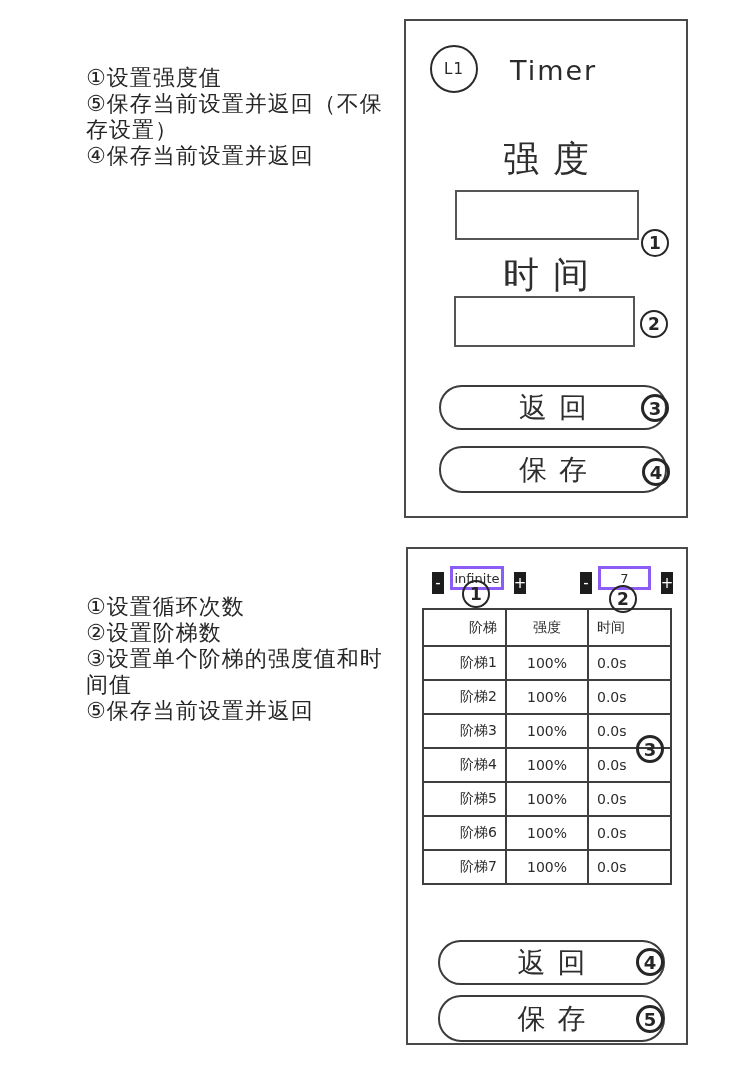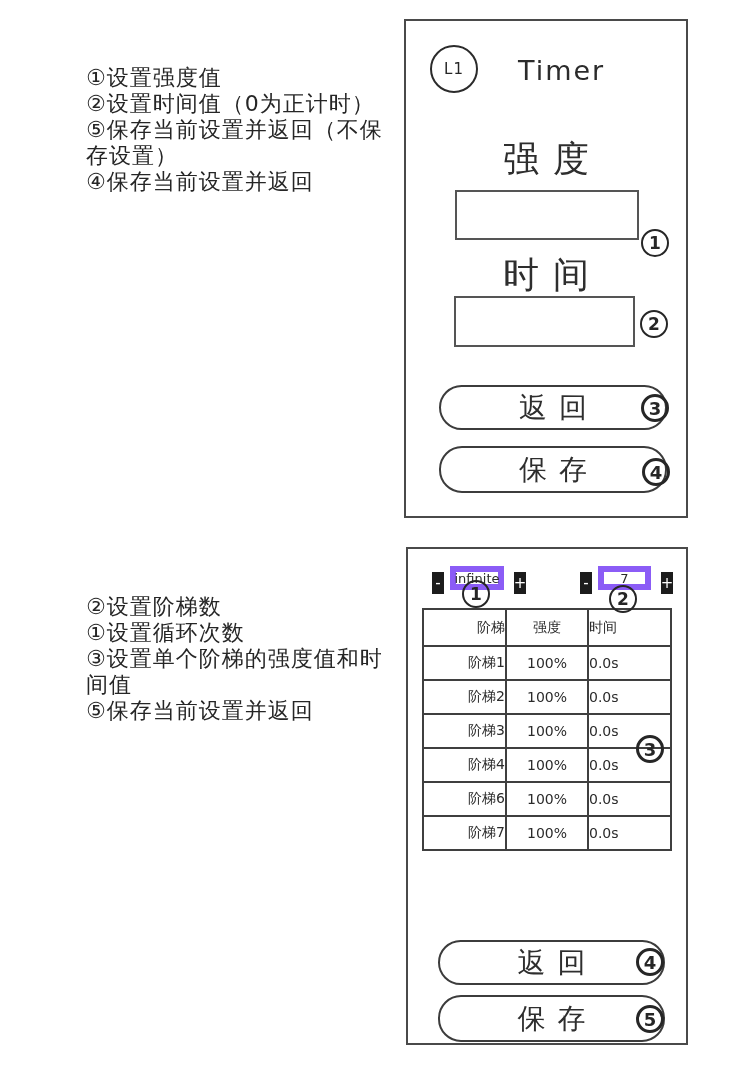--- a/index.html
+++ b/index.html
@@ -14,21 +14,21 @@
   .notes-bottom{top:570px;}
 
   
   .panel{position:absolute;background:#fff;border:2px solid #4a4a4a;}
   .panel-top{left:404px;top:19px;width:284px;height:499px;}
   .panel-bottom{left:406px;top:547px;width:282px;height:498px;}
 
   .l1-badge{position:absolute;left:24px;top:24px;width:48px;height:48px;
             border:2px solid #2b2b2b;border-radius:50%;display:flex;align-items:center;
             justify-content:center;font-size:15px;font-weight:normal;letter-spacing:1px;}
-  .screen-title{position:absolute;left:112px;top:34px;font-size:27px;letter-spacing:2px;color:#2b2b2b;}
+  .screen-title{position:absolute;left:104px;top:34px;font-size:27px;letter-spacing:2px;color:#2b2b2b;}
 
   .field-label{position:absolute;left:0;width:100%;text-align:center;
                font-family:"DejaVu Serif",serif;font-size:36px;letter-spacing:14px;
                padding-left:14px;color:#2e2e2e;}
   .label-1{top:114px;}
   .label-2{top:230px;}
   .input-box{position:absolute;border:2px solid #555;background:#fff;}
   .input-1{left:49px;top:169px;width:184px;height:50px;}
   .input-2{left:48px;top:275px;width:181px;height:51px;}
 
@@ -56,46 +56,45 @@
   .m-b4{left:228px;top:399px;}
   .m-b5{left:228px;top:456px;}
 
   
   .stepper-btn{position:absolute;width:12px;height:22px;background:#1c1c1c;color:#fff;
                display:flex;align-items:center;justify-content:center;font-size:15px;line-height:1;}
   .s1-minus{left:24px;top:23px;}
   .s1-plus{left:106px;top:23px;}
   .s2-minus{left:172px;top:23px;}
   .s2-plus{left:253px;top:23px;}
-  .stepper-box{position:absolute;top:17px;height:24px;border:6px solid #8b5cf6;background:#fff;
+  .stepper-box{position:absolute;top:17px;height:24px;border:3px solid #8b5cf6;background:#fff;
                display:flex;align-items:center;justify-content:center;font-size:13px;color:#2b2b2b;}
   .s1-box{left:42px;width:54px;}
   .s2-box{left:190px;width:53px;}
 
   
   .steps-table{position:absolute;left:14px;top:59px;width:248px;border-collapse:collapse;
                table-layout:fixed;font-size:14px;color:#2b2b2b;}
-  .steps-table th,.steps-table td{border:2px solid #3f3f3f;padding:0 0;font-weight:normal;}
+  .steps-table th,.steps-table td{border:2px solid #3f3f3f;padding:0 8px;font-weight:normal;}
   .steps-table th{height:37px;}
   .steps-table td{height:34px;}
   .col-step{width:83px;}
   .col-int{width:82px;}
   .col-time{width:83px;}
   .c1{text-align:right;padding-right:5px;}
   .c2{text-align:center;}
   .c3{text-align:left;padding-left:10px;}
 </style>
 </head>
 <body>
 
 <div class="page">
 
   <div class="notes notes-top">
     <div class="note">①设置强度值</div>
-    <div class="note">②设置时间值（0为正计时）</div>
     <div class="note">⑤保存当前设置并返回（不保存设置）</div>
     <div class="note">④保存当前设置并返回</div>
   </div>
 
   <div class="panel panel-top">
     <div class="l1-badge">L1</div>
     <div class="screen-title">Timer</div>
 
     <div class="field-label label-1">强度</div>
     <div class="input-box input-1"></div>
@@ -110,22 +109,22 @@
     </div>
     <div class="marker big m-t3">3</div>
 
     <div class="pill pill-t2">
       <span class="pill-label">保存</span>
     </div>
     <div class="marker big m-t4">4</div>
   </div>
 
   <div class="notes notes-bottom">
+    <div class="note">①设置循环次数</div>
     <div class="note">②设置阶梯数</div>
-    <div class="note">①设置循环次数</div>
     <div class="note">③设置单个阶梯的强度值和时间值</div>
     <div class="note">⑤保存当前设置并返回</div>
   </div>
 
   <div class="panel panel-bottom">
 
     <div class="stepper-btn s1-minus">-</div>
     <div class="stepper-box s1-box">infinite</div>
     <div class="stepper-btn s1-plus">+</div>
     <div class="marker m-b1">1</div>
@@ -163,20 +162,25 @@
           <td class="c1">阶梯3</td>
           <td class="c2">100%</td>
           <td class="c3">0.0s</td>
         </tr>
         <tr>
           <td class="c1">阶梯4</td>
           <td class="c2">100%</td>
           <td class="c3">0.0s</td>
         </tr>
         <tr>
+          <td class="c1">阶梯5</td>
+          <td class="c2">100%</td>
+          <td class="c3">0.0s</td>
+        </tr>
+        <tr>
           <td class="c1">阶梯6</td>
           <td class="c2">100%</td>
           <td class="c3">0.0s</td>
         </tr>
         <tr>
           <td class="c1">阶梯7</td>
           <td class="c2">100%</td>
           <td class="c3">0.0s</td>
         </tr>
       </tbody>

